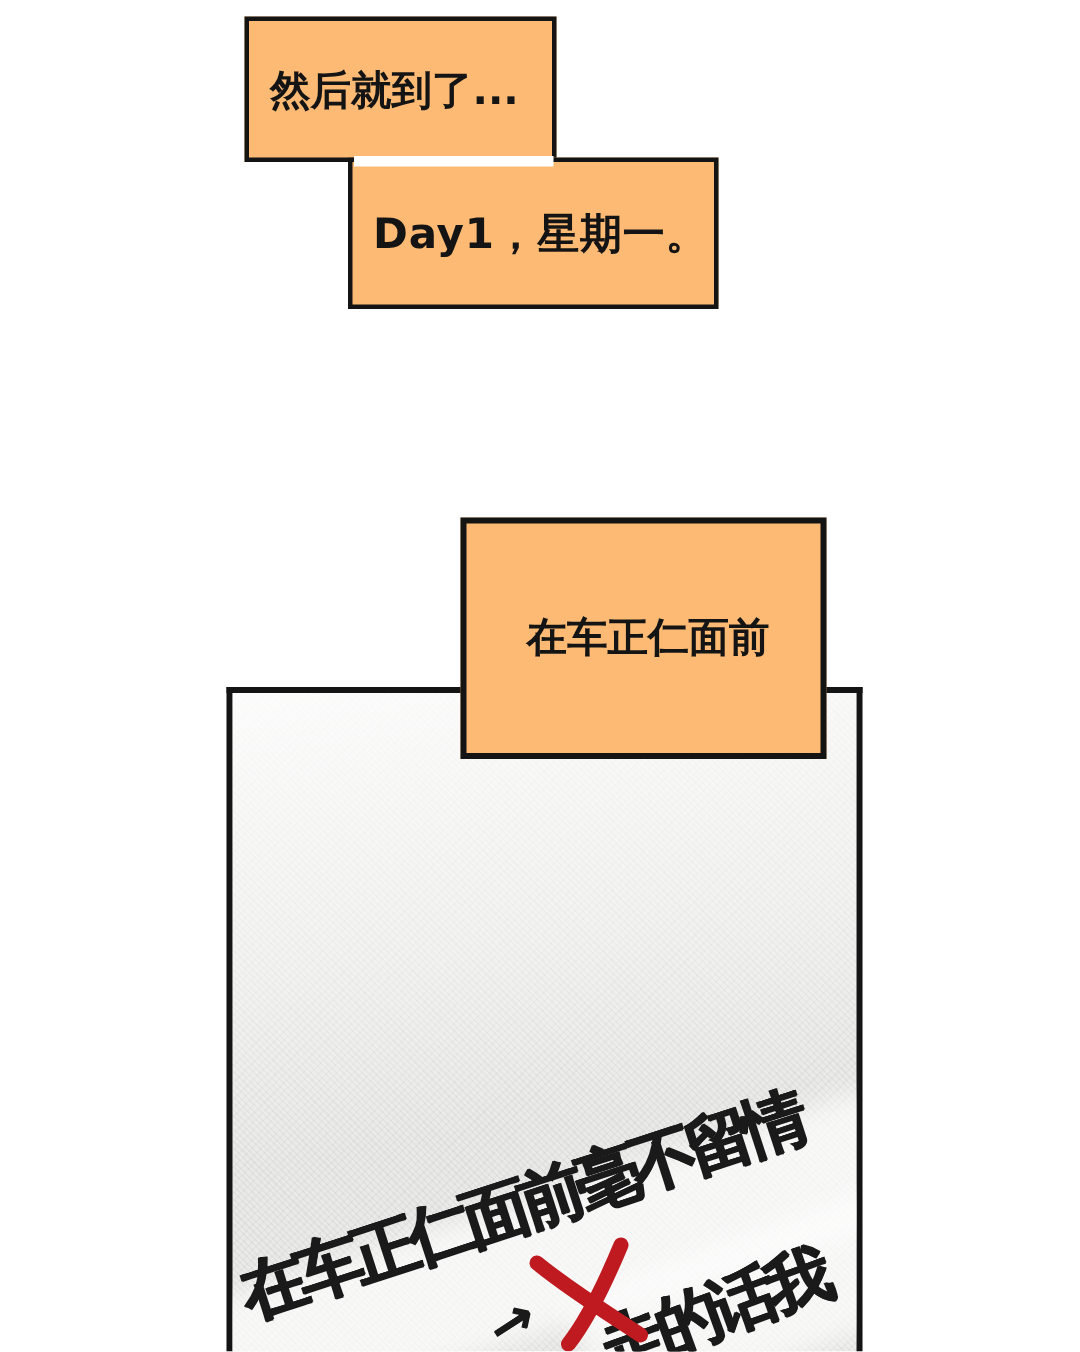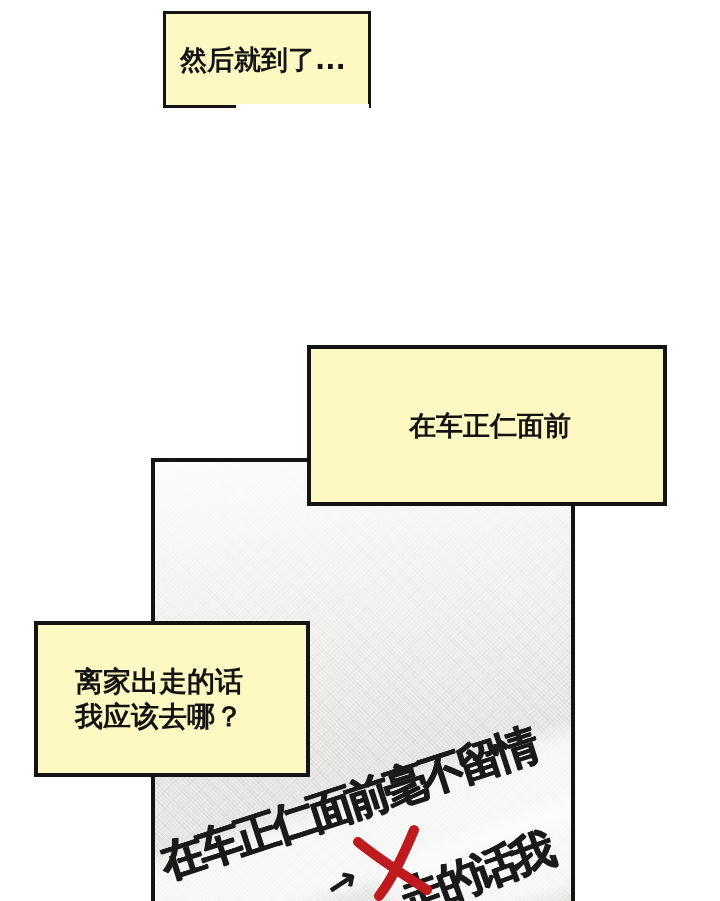--- a/index.html
+++ b/index.html
@@ -1,30 +1,30 @@
 <!DOCTYPE html>
 <html><head>
 <meta charset="utf-8">
 <style>
   html,body{margin:0;padding:0;}
   body{background:#ffffff;font-family:"DejaVu Sans","Liberation Sans",sans-serif;}
   .page{position:relative;width:720px;height:901px;background:#ffffff;overflow:hidden;}
 
   
-  .cap{position:absolute;background:#fef9c3;color:#141414;font-weight:700;
+  .cap{position:absolute;background:#fdba74;color:#141414;font-weight:700;
        box-sizing:border-box;display:flex;flex-direction:column;justify-content:center;}
   .cap .ln{white-space:nowrap;}
   .box1{left:163px;top:11px;width:208px;height:97px;border:3px solid #141414;
         font-size:27px;padding-left:14px;z-index:2;}
   .box2{left:232px;top:105px;width:247px;height:101px;border:3px solid #141414;
         font-size:28px;align-items:center;padding-left:10px;z-index:2;
         letter-spacing:0.5px;}
   .joint-patch{position:absolute;left:236px;top:104px;width:133px;height:7px;
         background:#ffffff;z-index:3;}
-  .box3{left:307px;top:345px;width:360px;height:161px;border:4px solid #141414;
+  .box3{left:307px;top:345px;width:244px;height:161px;border:4px solid #141414;
         font-size:27px;line-height:34px;align-items:center;text-align:center;
         padding-left:6px;z-index:3;}
   .box4{left:34px;top:621px;width:276px;height:156px;border:4px solid #141414;
         font-size:28px;line-height:35px;padding-left:37px;z-index:3;}
 
   
   .panel{position:absolute;left:151px;top:458px;width:424px;height:460px;
         box-sizing:border-box;border:4px solid #141414;border-bottom:none;
         background-color:#e9e9e7;
         background-image:
@@ -50,20 +50,23 @@
   .cross-svg{position:absolute;left:195px;top:362px;width:84px;height:78px;}
 </style>
 </head>
 <body>
 
 <div class="page">
 
   <div class="cap box1">
     <div class="ln">然后就到了...</div>
   </div>
+  <div class="cap box2">
+    <div class="ln">Day1，星期一。</div>
+  </div>
   <div class="joint-patch"></div>
 
   <div class="panel">
     <div class="panel-sheen"></div>
     <div class="band band1"></div>
     <div class="band band2"></div>
 
     <div class="hw hw1">在车正仁面前毫不留情</div>
     <div class="hw hw2">走的话我</div>
 
@@ -72,18 +75,14 @@
     <svg class="cross-svg" viewBox="0 0 84 78">
       <path d="M 8 18 C 30 36 56 52 77 66" fill="none" stroke-width="10" stroke-linecap="round" stroke="#bf1a20"></path>
       <path d="M 64 6 C 54 30 43 54 29 72" fill="none" stroke-width="10" stroke-linecap="round" stroke="#bf1a20"></path>
     </svg>
   </div>
 
   <div class="cap box3">
     <div class="ln">在车正仁面前</div>
   </div>
 
-  <div class="cap box4">
-    <div class="ln">离家出走的话</div>
-    <div class="ln">我应该去哪？</div>
-  </div>
 
 </div>
 
 </body></html>

